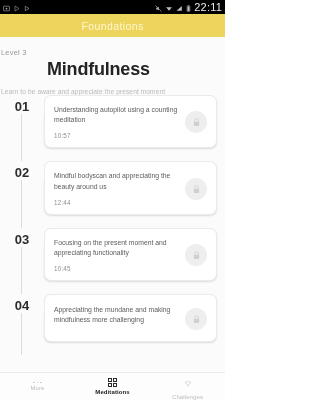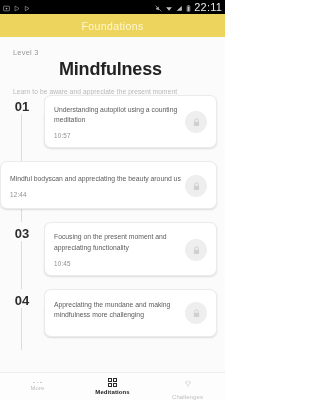--- a/index.html
+++ b/index.html
@@ -26,21 +26,21 @@
     height:23px; background:#edd45c; display:flex;
     align-items:center; justify-content:center;
   }
   .appbar-title {
     font-size:10.5px; color:#fff7d2; letter-spacing:.4px;
   }
 
   
   .content { position:absolute; top:39px; left:0; right:0; bottom:28px; background:#fbfbfb; overflow:hidden; }
 
-  .head { padding:9px 13px 0 13px; }
+  .head { padding:9px 13px 0 1px; }
   .level { font-size:7.5px; color:#9a9a9a; letter-spacing:.2px; }
   .title { font-size:18px; font-weight:bold; color:#232323; margin-top:2px; letter-spacing:-.2px;margin-left:46px; }
   .subtitle { font-size:6.6px; color:#b9b9b9; margin-top:8px; letter-spacing:.1px; }
 
   
   .list { position:relative; margin-top:0; }
   .rail { position:absolute; left:20.5px; top:8px; bottom:0; width:1px; background:#dcdcdc; }
 
   .row { position:relative; display:flex; align-items:flex-start; padding:0 8px 13px 0; }
   .num {
@@ -160,20 +160,21 @@
               <svg width="9" height="9" viewBox="0 0 24 24">
                   <path d="M7 10V7a5 5 0 0110 0v3" fill="none" stroke="#cfcfcf" stroke-width="2.2"></path>
                   <rect x="5" y="10" width="14" height="11" rx="2" fill="#cfcfcf"></rect>
                 </svg>
             </span>
           </div>
         </div>
       </div>
 
       <div class="row">
+        <div class="num">02</div>
         <div class="card">
           <div class="card-body">
             <div class="card-title">Mindful bodyscan and appreciating the beauty around us</div>
             <div class="card-time">12:44</div>
           </div>
           <div class="lockbtn">
             <span>
               <svg width="9" height="9" viewBox="0 0 24 24">
                   <path d="M7 10V7a5 5 0 0110 0v3" fill="none" stroke="#cfcfcf" stroke-width="2.2"></path>
                   <rect x="5" y="10" width="14" height="11" rx="2" fill="#cfcfcf"></rect>

